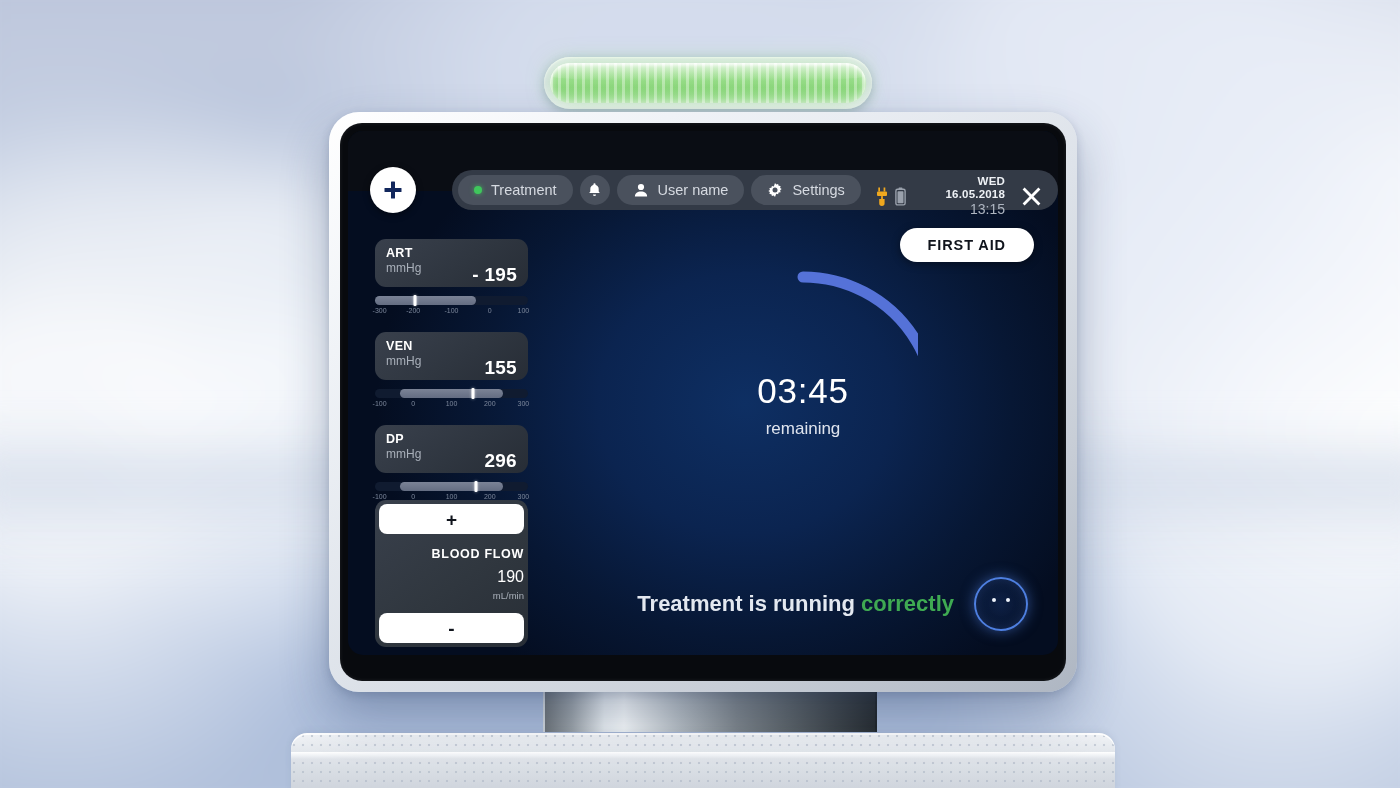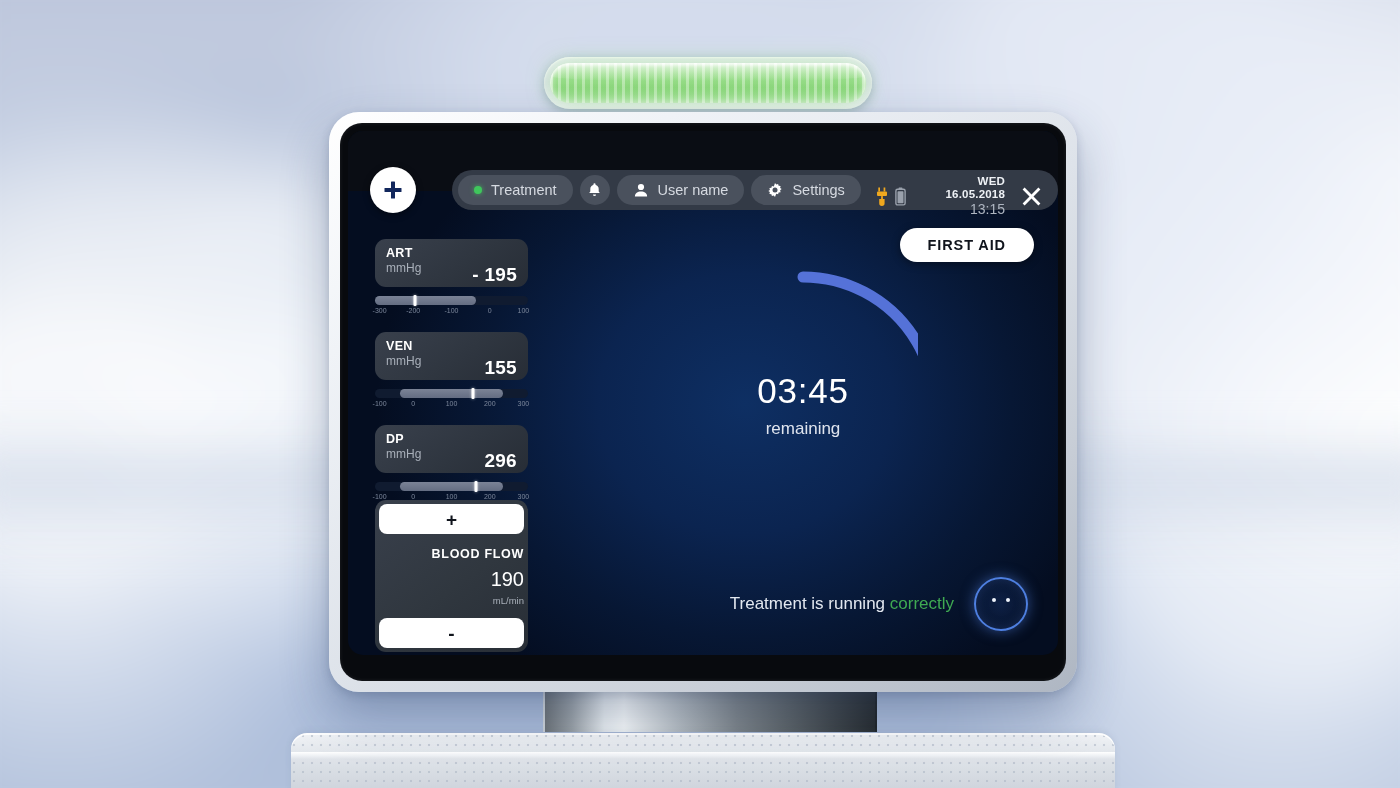--- a/index.html
+++ b/index.html
@@ -297,21 +297,21 @@
   .bfbtn {
     height: 30px;
     border-radius: 8px;
     background: #ffffff;
     color: #10141c;
     display: flex; align-items: center; justify-content: center;
     font-size: 19px; font-weight: bold; line-height: 1;
   }
   #bfmid { text-align: right; padding: 13px 0 12px 0; }
   #bftitle { color: #ffffff; font-size: 12.5px; font-weight: bold; letter-spacing: 0.7px; }
-  #bfval { color: #ffffff; font-size: 20px; font-weight: 300; margin-top: 7px; }
+  #bfval { color: #ffffff; font-size: 16px; font-weight: 300; margin-top: 7px; }
   #bfunit { color: #a9b0ba; font-size: 9.5px; margin-top: 4px; }
 
   
   #center {
     position: absolute;
     left: 220px; right: 20px;
     top: 90px;
     height: 330px;
     display: flex;
     flex-direction: column;
@@ -335,21 +335,21 @@
   }
 
   
   #footer {
     position: absolute;
     right: 30px; bottom: 24px;
     display: flex;
     align-items: center;
     gap: 20px;
   }
-  #statustxt { color: #e3e8f0; font-size: 17px; font-weight: 400; }
+  #statustxt { color: #e3e8f0; font-size: 22px; font-weight: 700; }
   #statustxt .ok { color: #3faa52; }
   #smiley {
     position: relative;
     width: 54px; height: 54px;
     border-radius: 50%;
     border: 2px solid #4e7fe0;
     box-shadow: 0 0 14px rgba(78,127,224,0.55), inset 0 0 12px rgba(78,127,224,0.25);
     background: radial-gradient(circle at 50% 50%, rgba(20,45,95,0.55), rgba(8,20,45,0.2));
   }
   #smiley i {

